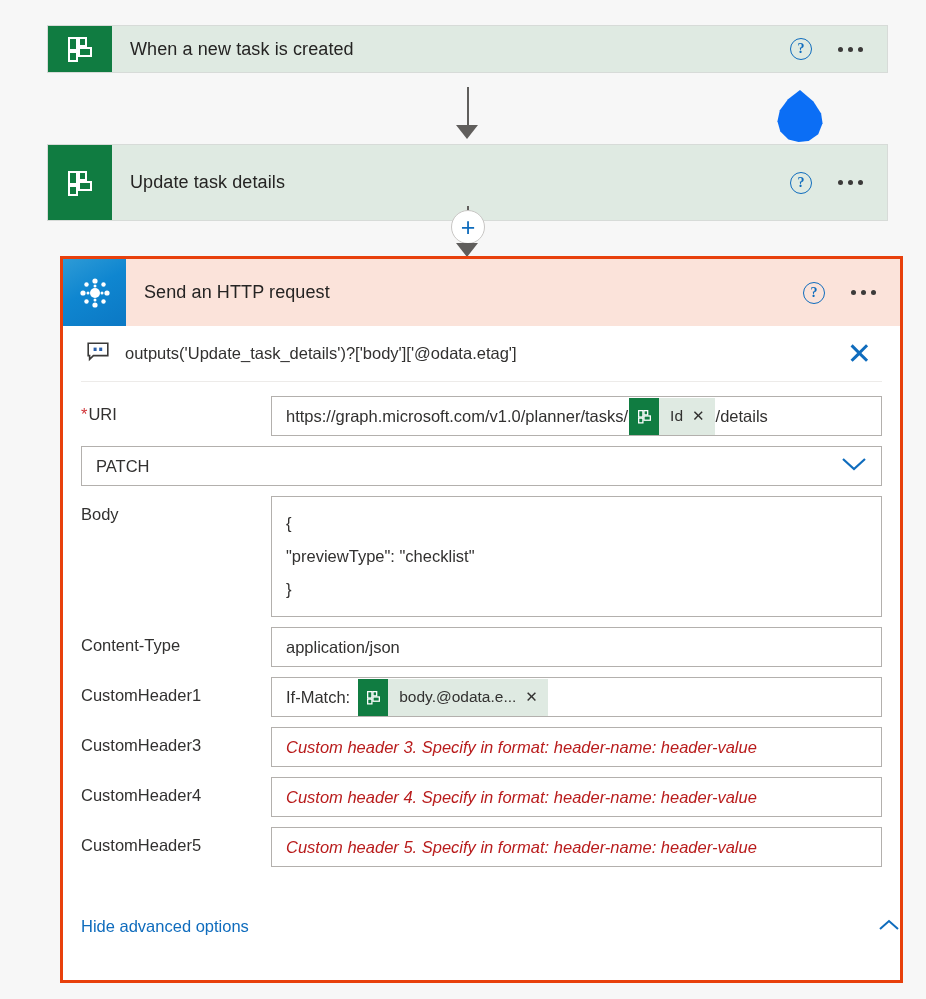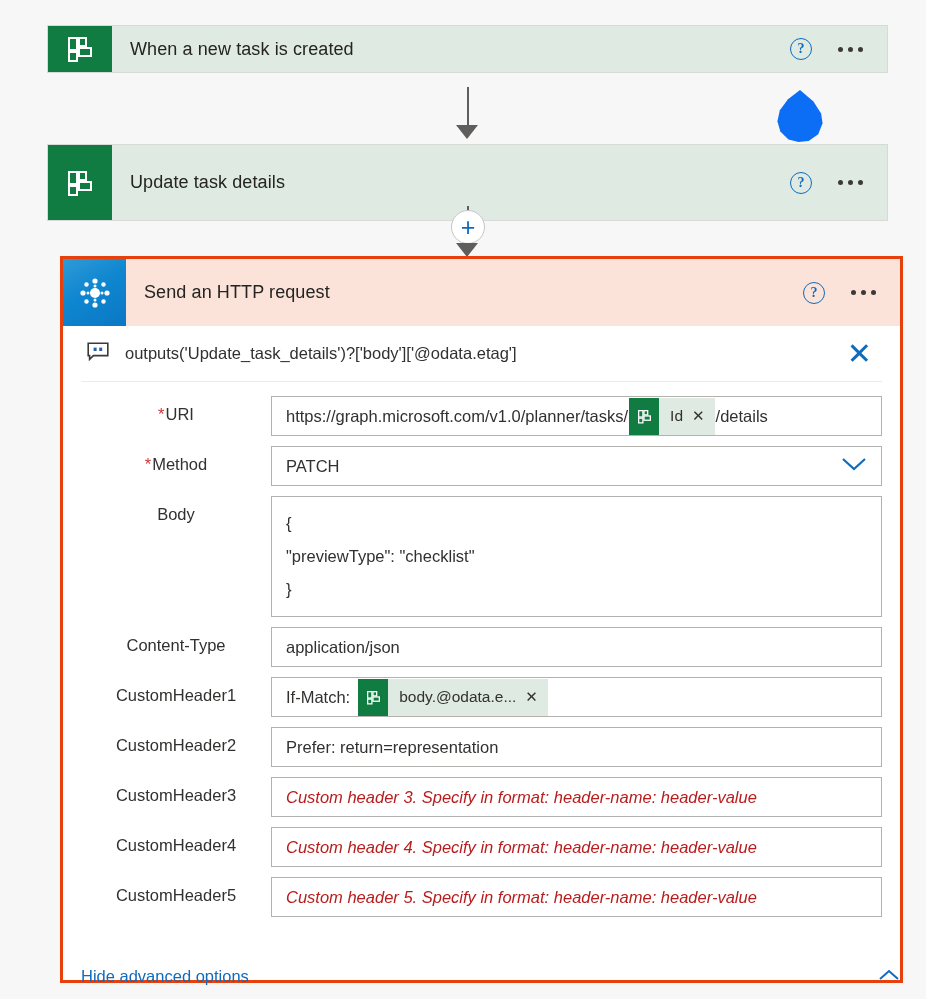--- a/index.html
+++ b/index.html
@@ -151,21 +151,20 @@
     font-size: 30px;
     font-weight: 300;
     line-height: 1;
     padding: 0 10px;
     font-family: "Liberation Sans", sans-serif;
   }
 
   
   .form {
     padding: 14px 18px 12px 18px;
-    text-align: center;
   }
   .row {
     display: flex;
     align-items: flex-start;
     margin-bottom: 10px;
     min-height: 38px;
   }
   .row-label {
     flex: 0 0 190px;
     font-size: 16.5px;
@@ -362,23 +361,20 @@
               </span>
               <span class="token-label">Id</span>
               <span class="token-x">✕</span>
             </span>
             <span class="seg">/details</span>
           </span>
         </div>
       </div>
 
       <div class="row">
-        <div class="row-label">
-          <span class="req-star">*</span><span>Method</span>
-        </div>
         <div class="field">
           <span>PATCH</span>
           <span class="chev-down">
             <svg width="26" height="16" viewBox="0 0 26 16" aria-hidden="true">
               <path d="M2 3 L13 13 L24 3" fill="none" stroke="#0f6cbd" stroke-width="2.2"></path>
             </svg>
           </span>
         </div>
       </div>
 
@@ -412,26 +408,20 @@
                   <rect x="15" y="15" width="12" height="8" fill="none" stroke="#fff" stroke-width="2.4"></rect>
                 </svg>
               </span>
               <span class="token-label">body.@odata.e...</span>
               <span class="token-x">✕</span>
             </span>
           </span>
         </div>
       </div>
 
-      <div class="row">
-        <div class="row-label">CustomHeader2</div>
-        <div class="field">
-          <span>Prefer: return=representation</span>
-        </div>
-      </div>
 
       <div class="row">
         <div class="row-label">CustomHeader3</div>
         <div class="field">
           <span class="placeholder">Custom header 3. Specify in format: header-name: header-value</span>
         </div>
       </div>
 
       <div class="row">
         <div class="row-label">CustomHeader4</div>

